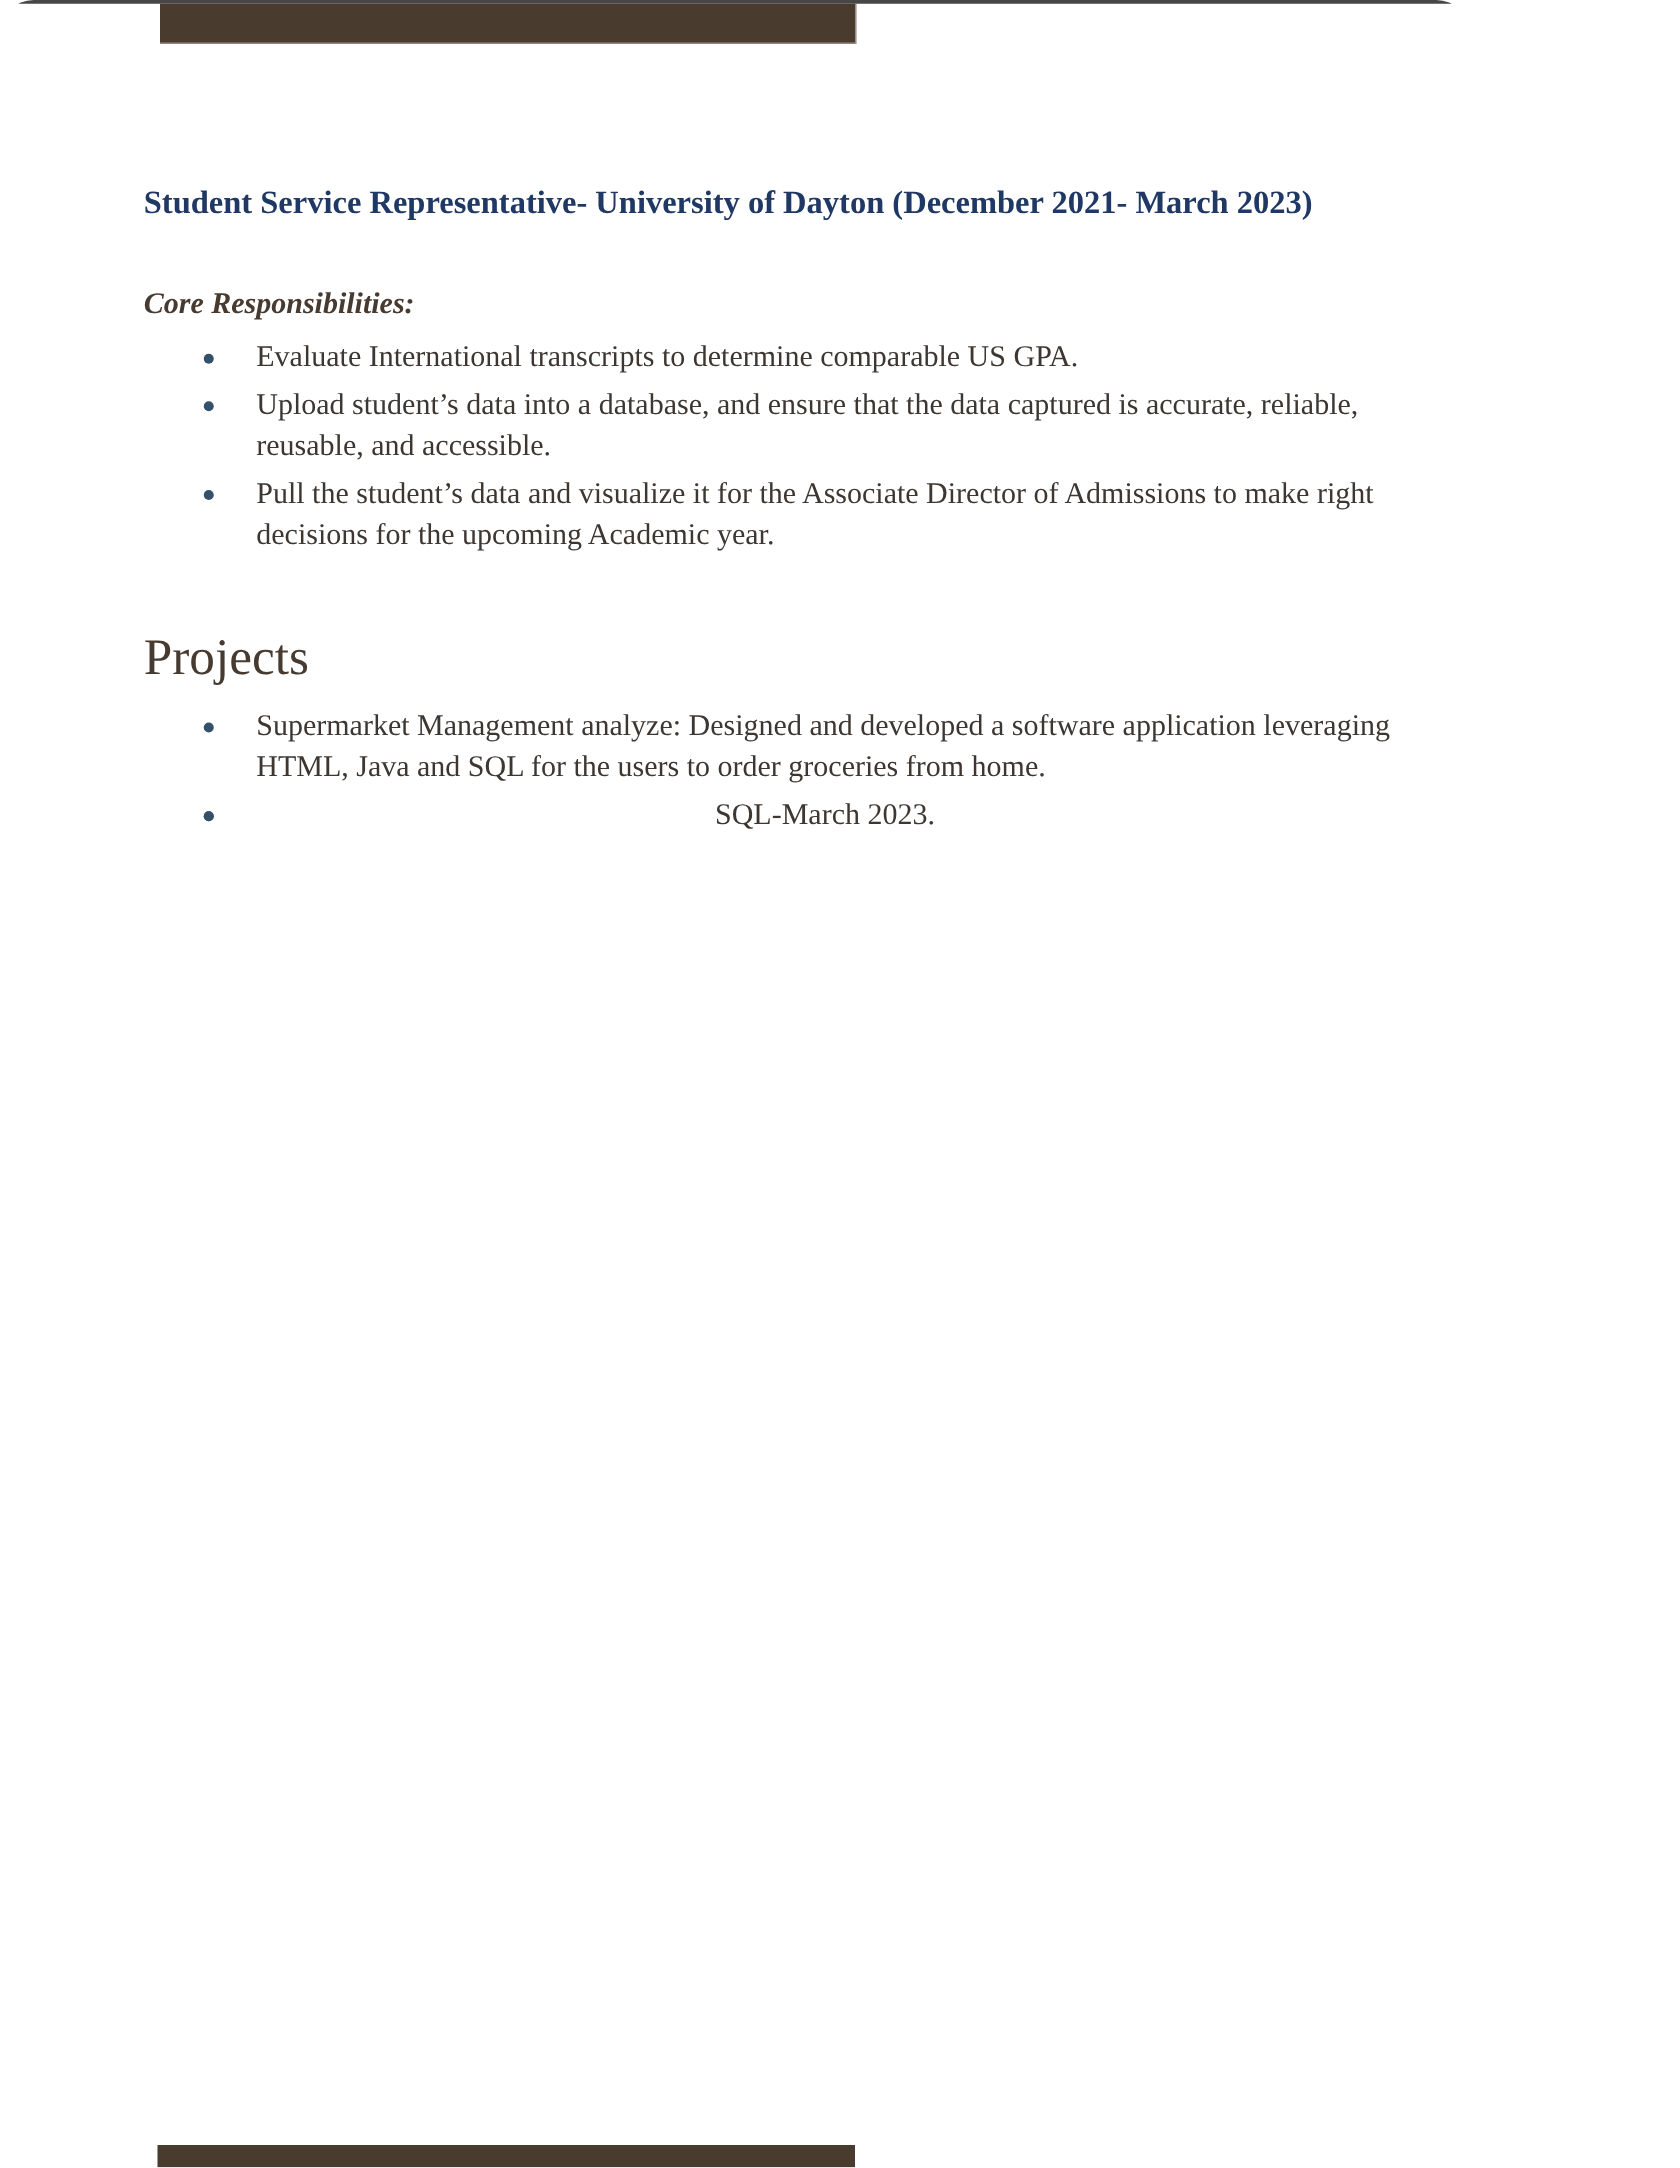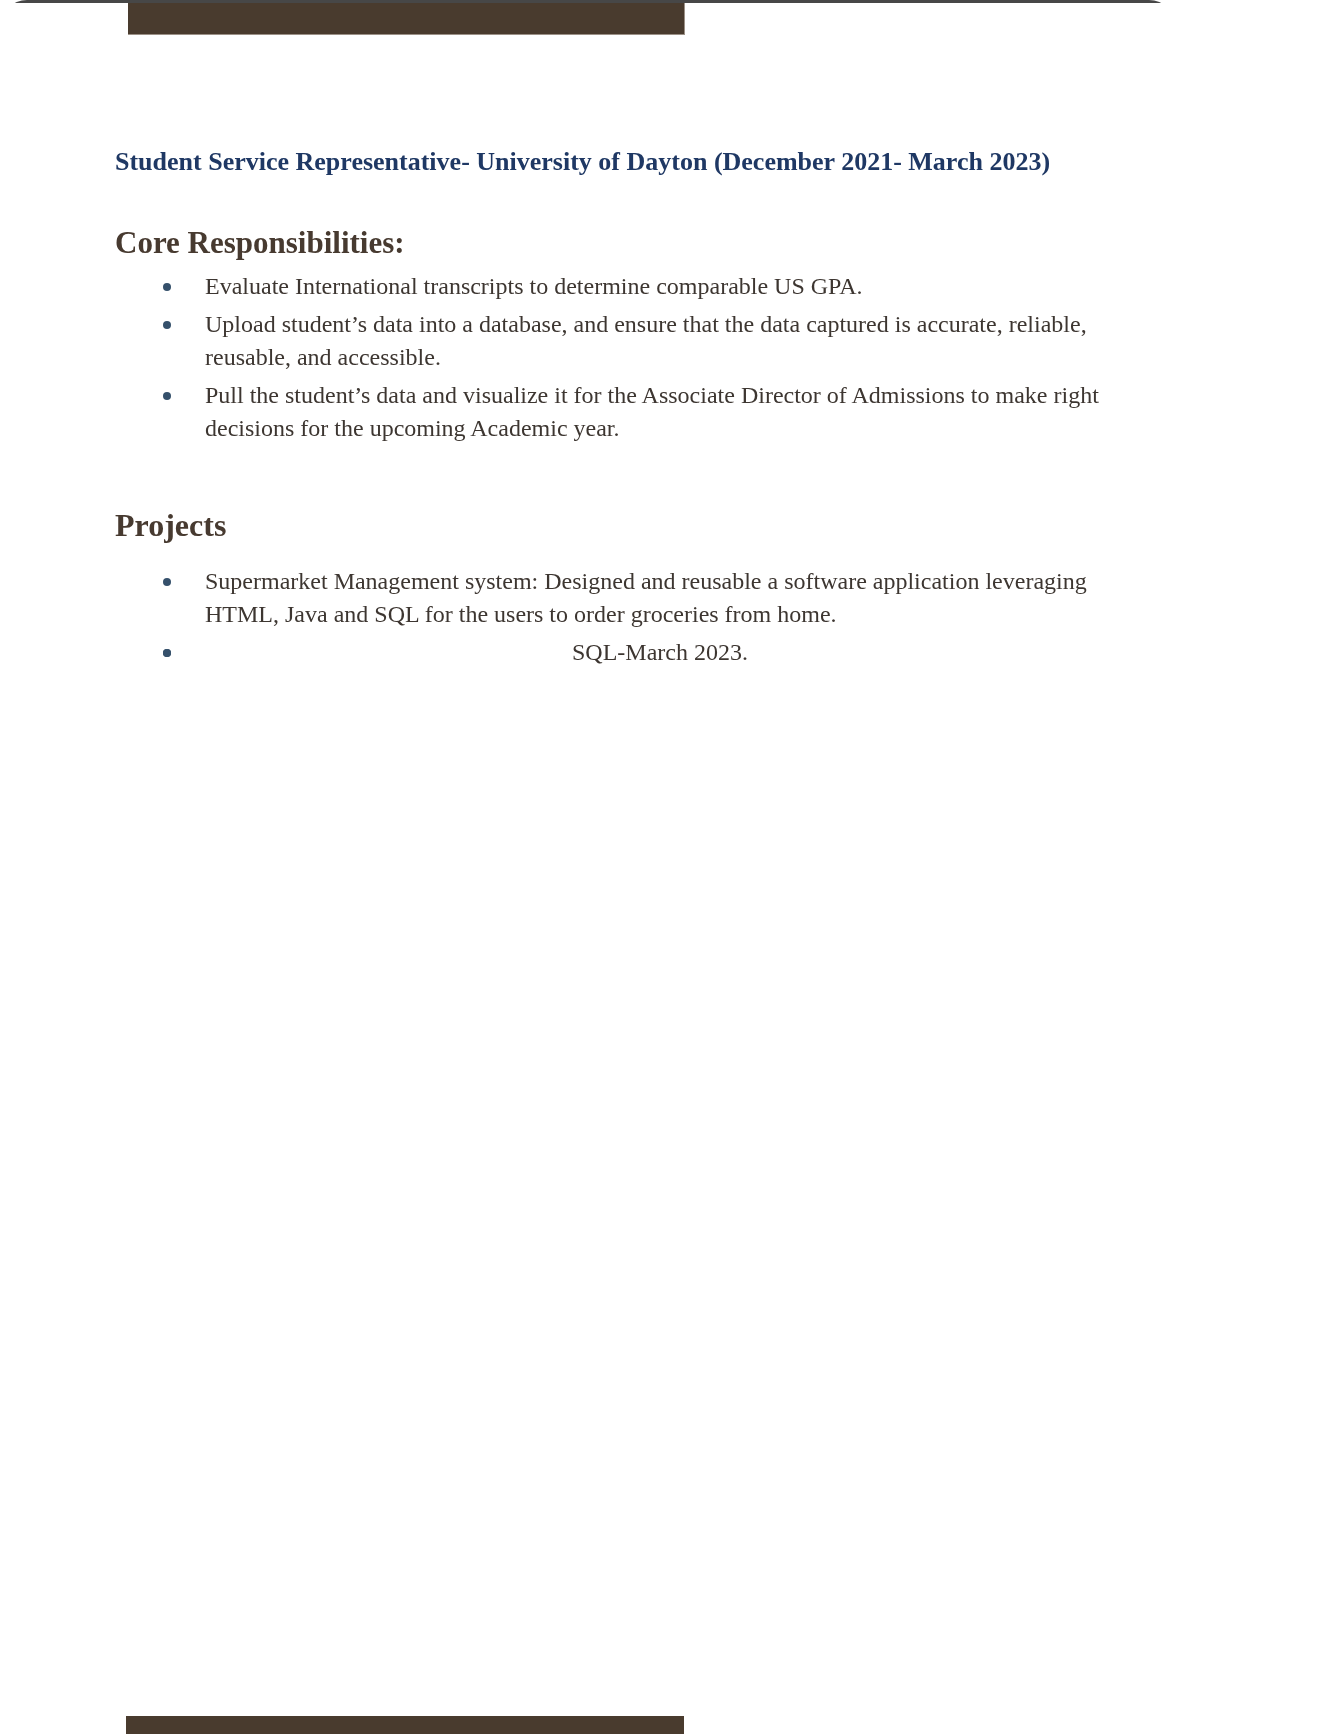--- a/index.html
+++ b/index.html
@@ -51,30 +51,31 @@
   }
   .job-title {
     margin: 0;
     font-size: 26px;
     line-height: 32px;
     font-weight: bold;
     color: var(--navy, #1f3864);
   }
   .sub-heading {
     margin: 50px 0 0 0;
-    font-size: 31px;
+    font-size: 24px;
     line-height: 30px;
     font-weight: bold;
     color: var(--brown-heading, #473a30);
+    font-style: italic;
   }
   .section-heading {
     margin: 60px 0 20px 0;
-    font-size: 32px;
+    font-size: 41px;
     line-height: 40px;
-    font-weight: bold;
+    font-weight: normal;
     color: var(--brown-heading, #473a30);
   }
   .section-heading.mt-cert {
     margin-top: 32px;
   }
   ul.bullet-list {
     list-style: none;
     margin: 12px 0 0 0;
     padding: 0;
   }
@@ -132,21 +133,21 @@
         <span class="dot"></span>
         <span>Pull the student’s data and visualize it for the Associate Director of Admissions to make right decisions for the upcoming Academic year.</span>
       </li>
     </ul>
 
     <h2 class="section-heading">Projects</h2>
 
     <ul class="bullet-list after-heading">
       <li>
         <span class="dot"></span>
-        <span>Supermarket Management system: Designed and reusable a software application leveraging HTML, Java and SQL for the users to order groceries from home.</span>
+        <span>Supermarket Management analyze: Designed and developed a software application leveraging HTML, Java and SQL for the users to order groceries from home.</span>
       </li>
       <li>
         <span class="dot"></span>
       </li>
     </ul>
 
 
     <ul class="bullet-list after-heading gap-lg">
       <li>
         <span class="dot"></span>

